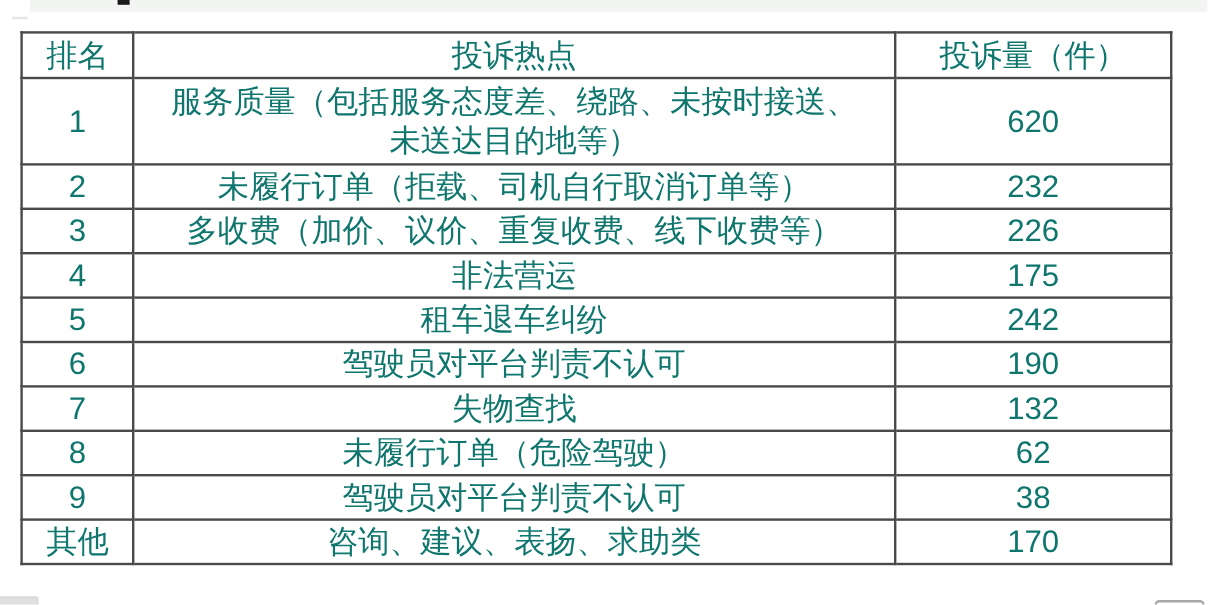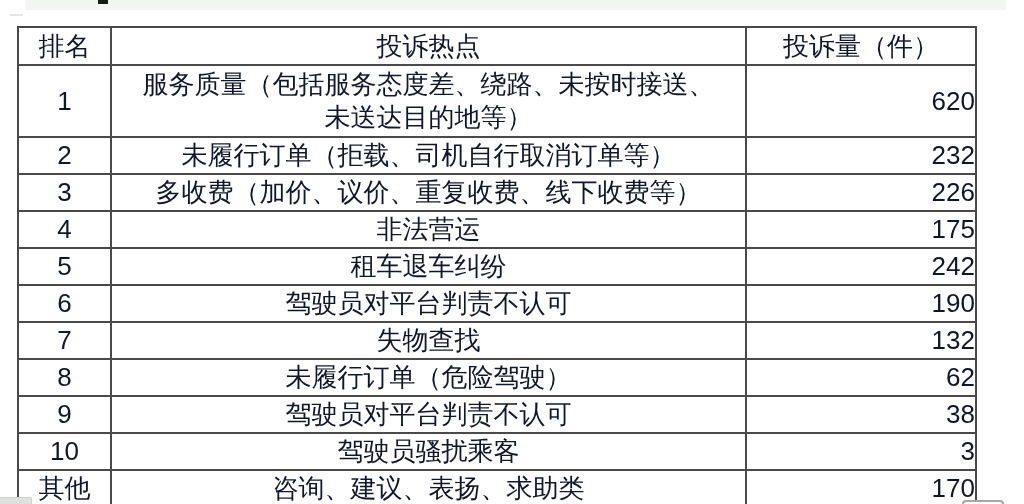--- a/index.html
+++ b/index.html
@@ -1,39 +1,39 @@
 <!DOCTYPE html>
 <html><head>
 <meta charset="utf-8">
 <style>
   html,body{margin:0;padding:0;background:#ffffff;}
   .screen{
     position:relative;width:1024px;height:504px;background:#ffffff;overflow:hidden;
-    font-family:"Liberation Sans","DejaVu Sans",sans-serif;color:#0f172a;
+    font-family:"Liberation Sans","DejaVu Sans",sans-serif;color:#0f766e;
   }
   
   .top-strip{position:absolute;left:25px;top:0;width:981px;height:10px;background:#f3f5f2;}
   .top-fragment{position:absolute;left:98px;top:0;width:10px;height:4px;background:#1a1a1a;}
   .top-dash{position:absolute;left:10px;top:14px;width:13px;height:2px;background:#e4e7e4;}
   
   table.main{
     position:absolute;left:17px;top:26px;width:958px;
     border-collapse:collapse;table-layout:fixed;background:#ffffff;
     font-size:26px;line-height:33px;
   }
   table.main th, table.main td{
     border:2px solid #4a4a4a;font-weight:normal;overflow:hidden;
     padding:0;vertical-align:middle;
   }
   table.main th{height:36px;text-align:center;}
   table.main td{height:35px;}
   table.main tr.tall td{height:70px;}
   td.rank{text-align:center;}
   td.hotspot{text-align:center;padding:0 7px;white-space:pre-line;}
-  td.count{text-align:right;}
+  td.count{text-align:center;}
   
   .frag-bl{position:absolute;left:-8px;top:497px;width:38px;height:14px;
            background:#dfe1df;border:1px solid #cdd0cd;border-radius:2px;}
   .frag-br{position:absolute;left:962px;top:500px;width:38px;height:10px;
            background:#ffffff;border:2px solid #a8a8a8;border-bottom:none;
            border-radius:4px 4px 0 0;}
 </style>
 </head>
 <body>
 
@@ -97,25 +97,20 @@
           <td class="rank">8</td>
           <td class="hotspot">未履行订单（危险驾驶）</td>
           <td class="count">62</td>
         </tr>
         <tr>
           <td class="rank">9</td>
           <td class="hotspot">驾驶员对平台判责不认可</td>
           <td class="count">38</td>
         </tr>
         <tr>
-          <td class="rank">10</td>
-          <td class="hotspot">驾驶员骚扰乘客</td>
-          <td class="count">3</td>
-        </tr>
-        <tr>
           <td class="rank">其他</td>
           <td class="hotspot">咨询、建议、表扬、求助类</td>
           <td class="count">170</td>
         </tr>
       </tbody>
   </table>
 
   <div class="frag-bl"></div>
   <div class="frag-br"></div>
 

